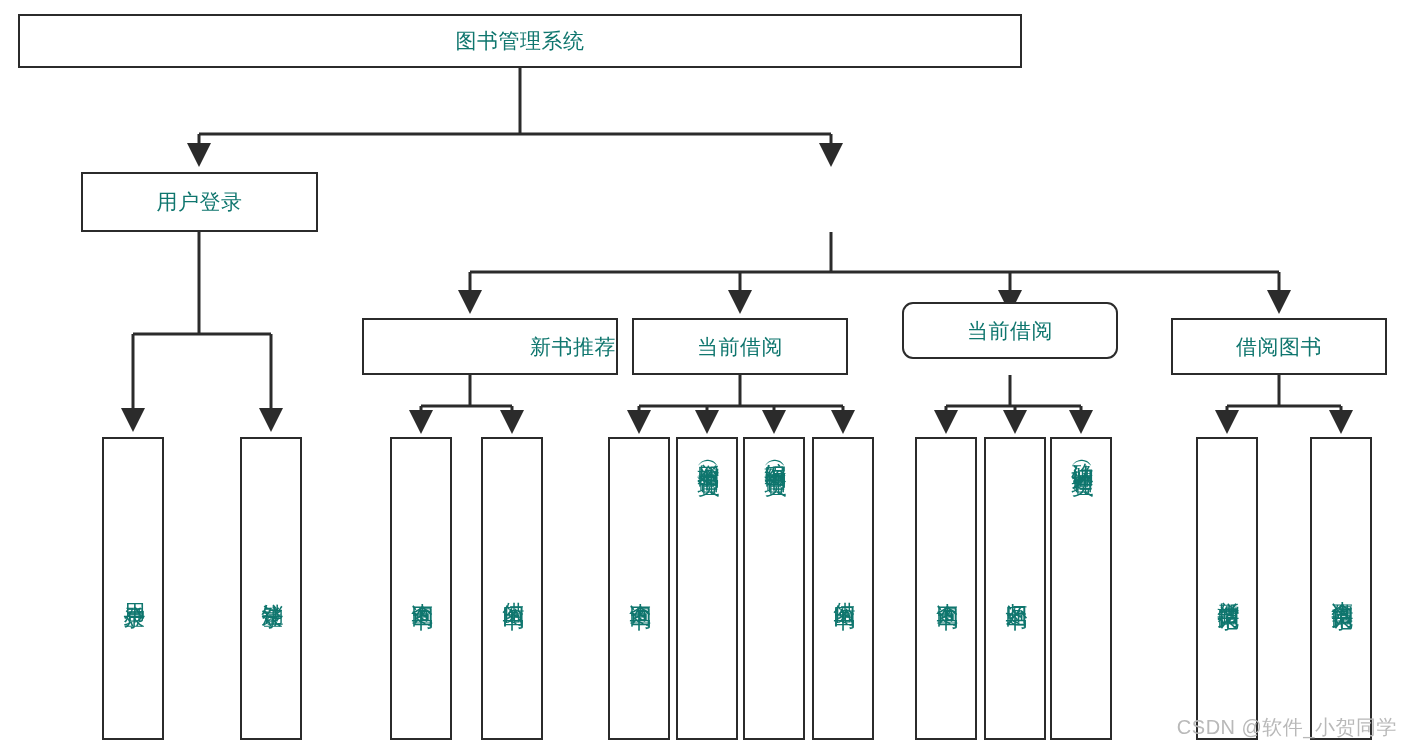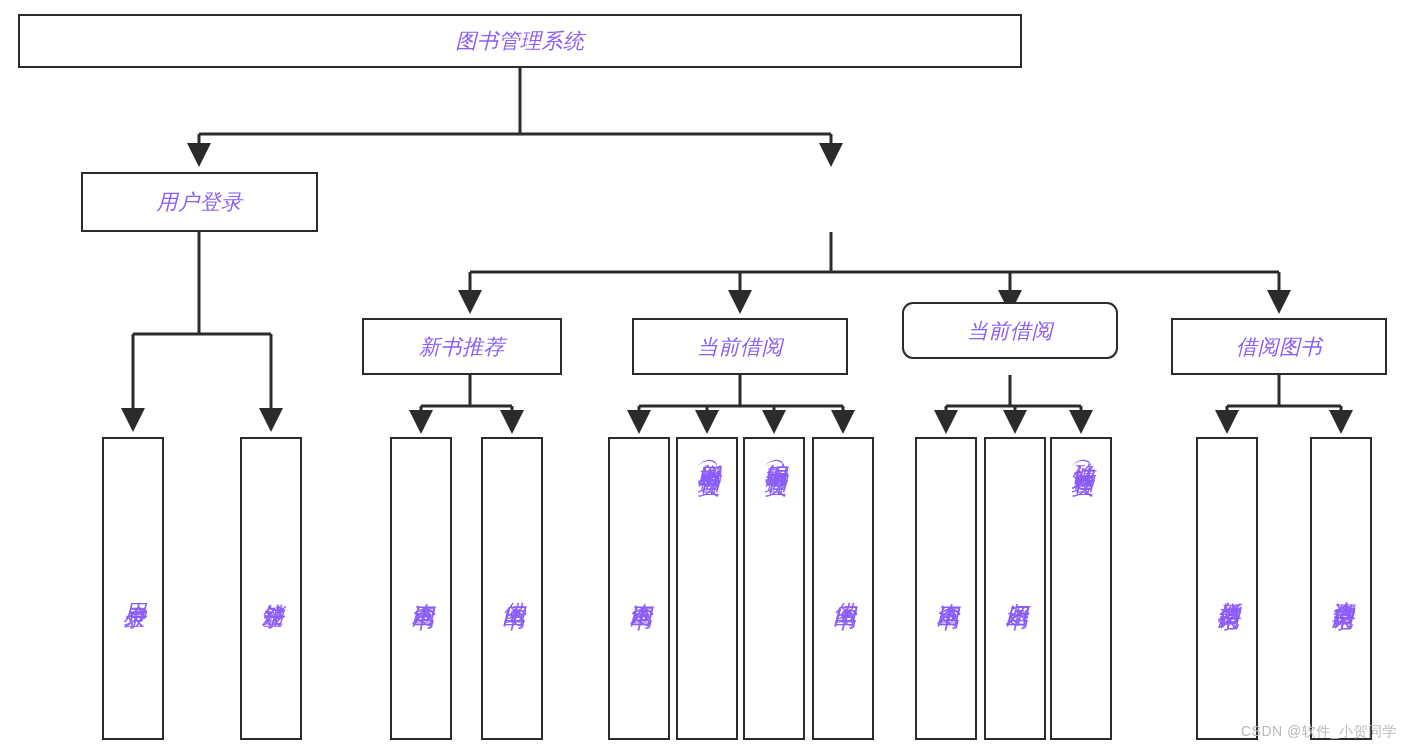--- a/index.html
+++ b/index.html
@@ -26,24 +26,23 @@
     position: absolute;
     box-sizing: border-box;
     border: 2px solid #2b2b2b;
     background: #ffffff;
     display: flex;
     align-items: center;
     justify-content: center;
     z-index: 2;
   }
   .node-label {
-    color: #8b5cf6;
+    color: #0f766e;
     letter-spacing: 0.5px;
     white-space: nowrap;
-    font-style: italic;
   }
   
   .node.horiz .node-label {
     font-size: 21px;
     line-height: 1.1;
   }
   
   .node.vert {
     align-items: flex-start;
     padding-top: 6px;
@@ -59,21 +58,21 @@
   }
   
   .node.vert.centered {
     align-items: center;
     padding-top: 0;
   }
   #watermark {
     position: absolute;
     right: 8px;
     bottom: 6px;
-    font-size: 14px;
+    font-size: 20px;
     color: #b9b9b9;
     letter-spacing: 0.5px;
     z-index: 5;
     white-space: nowrap;
   }
 </style>
 </head>
 <body>
 
 <div id="canvas">
@@ -129,21 +128,21 @@
   </svg>
 
   <div class="node horiz" style="left:18px; top:14px; width:1004px; height:54px;">
     <span class="node-label">图书管理系统</span>
   </div>
 
   <div class="node horiz" style="left:81px; top:172px; width:237px; height:60px;">
     <span class="node-label">用户登录</span>
   </div>
 
-  <div class="node horiz" style="left:362px; top:318px; width:200px; height:57px;">
+  <div class="node horiz" style="left:362px; top:318px; width:256px; height:57px;justify-content:flex-end;">
     <span class="node-label">新书推荐</span>
   </div>
   <div class="node horiz" style="left:632px; top:318px; width:216px; height:57px;">
     <span class="node-label">当前借阅</span>
   </div>
   <div class="node horiz" style="left:902px; top:302px; width:216px; height:57px;border-radius:11px;">
     <span class="node-label">当前借阅</span>
   </div>
   <div class="node horiz" style="left:1171px; top:318px; width:216px; height:57px;">
     <span class="node-label">借阅图书</span>

